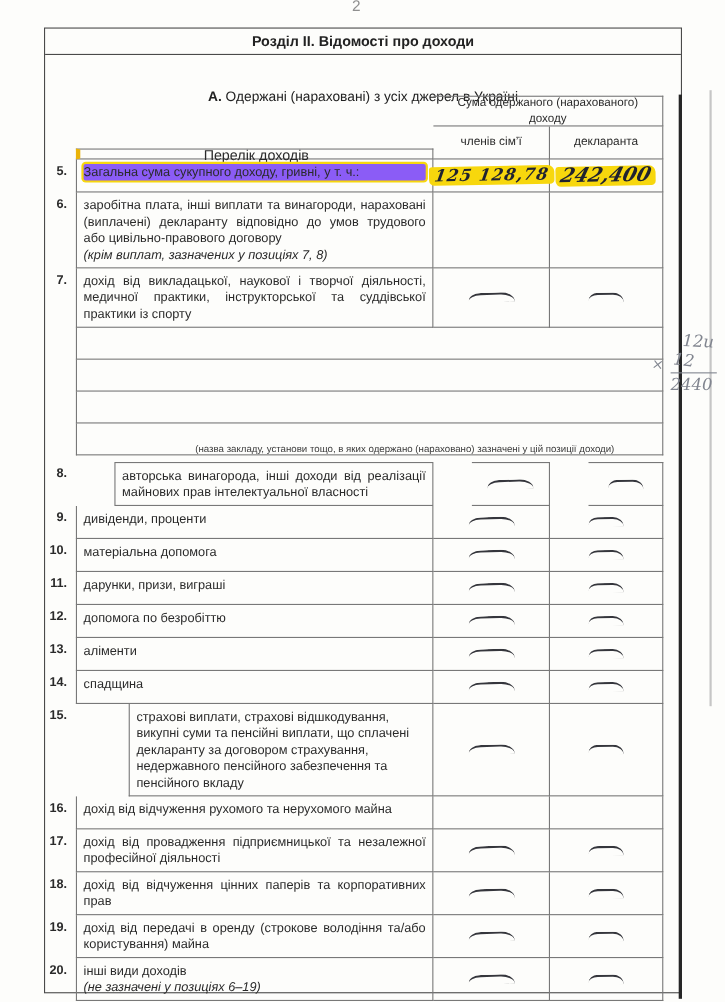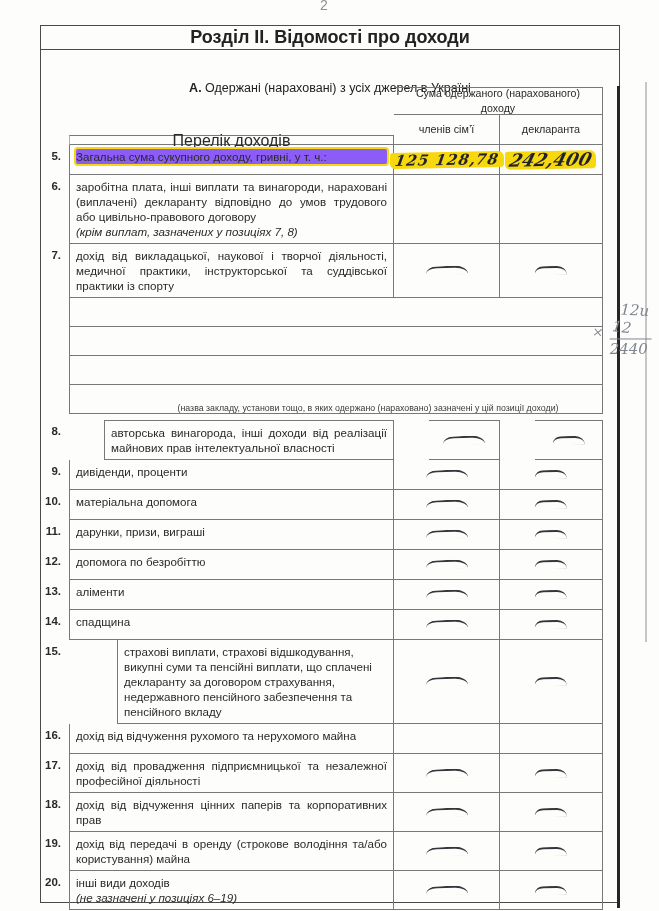--- a/index.html
+++ b/index.html
@@ -15,21 +15,21 @@
   }
   
   .doc-box{
     position:absolute;left:40px;top:25px;width:578px;height:876px;
     border:1.5px solid #4a4a4a;background:transparent;
   }
   .title-bar{
     height:23px;border-bottom:1.5px solid #4a4a4a;
     display:flex;align-items:center;justify-content:center;
   }
-  .title-bar span{font-weight:bold;font-size:18px;color:#222;}
+  .title-bar span{font-weight:bold;font-size:13px;color:#222;}
   .subtitle{
     position:absolute;top:32px;left:0;width:100%;text-align:center;
     font-size:12.5px;color:#222;margin-top:23px;
   }
   .subtitle b{font-weight:bold;}
 
   
   .tbl{position:absolute;left:0;width:562px;}
   .tbl1{top:61px;}
   .tbl2{top:394px;}
@@ -40,22 +40,22 @@
     padding:4px 6px;font-size:11.6px;line-height:15px;box-sizing:border-box;
   }
   .cell-num{
     border:none;background:transparent;font-weight:bold;text-align:right;
     padding:4px 8px 0 0;font-size:11.5px;
   }
   .cell-text{border-left:1px solid #787878;text-align:justify;}
   .cell-val{display:flex;align-items:center;justify-content:center;min-height:30px;}
   .hdr-grid .cell{border-top:1px solid #787878;}
   .hdr-grid .cell-num{border:none;grid-column:1;grid-row:1/3;}
-  .hdr-perelik{grid-column:2;grid-row:1/3;border-left:1px solid #eab308;
-    display:flex;align-items:center;justify-content:center;font-size:16px;margin-top:48px;}
+  .hdr-perelik{grid-column:2;grid-row:1/3;border-left:4px solid #eab308;
+    display:flex;align-items:center;justify-content:center;font-size:13px;margin-top:48px;}
   .hdr-suma{grid-column:3/5;grid-row:1;display:flex;align-items:center;justify-content:center;
     font-size:10.6px;text-align:center;border-top:1px solid #787878;}
   .hdr-sub{display:flex;align-items:center;justify-content:center;font-size:10.8px;border-top:none !important;}
   .tbl2 .row:first-child .cell:not(.cell-num){border-top:1px solid #787878;margin-left:35px;}
   .tbl2 .row:nth-child(8) .cell-text{text-align:left;margin-left:48px;}
 
   
   .row-empty{grid-template-columns:28px 534px;}
   .cell-span{border-left:1px solid #787878;height:29px;padding:0;}
 

